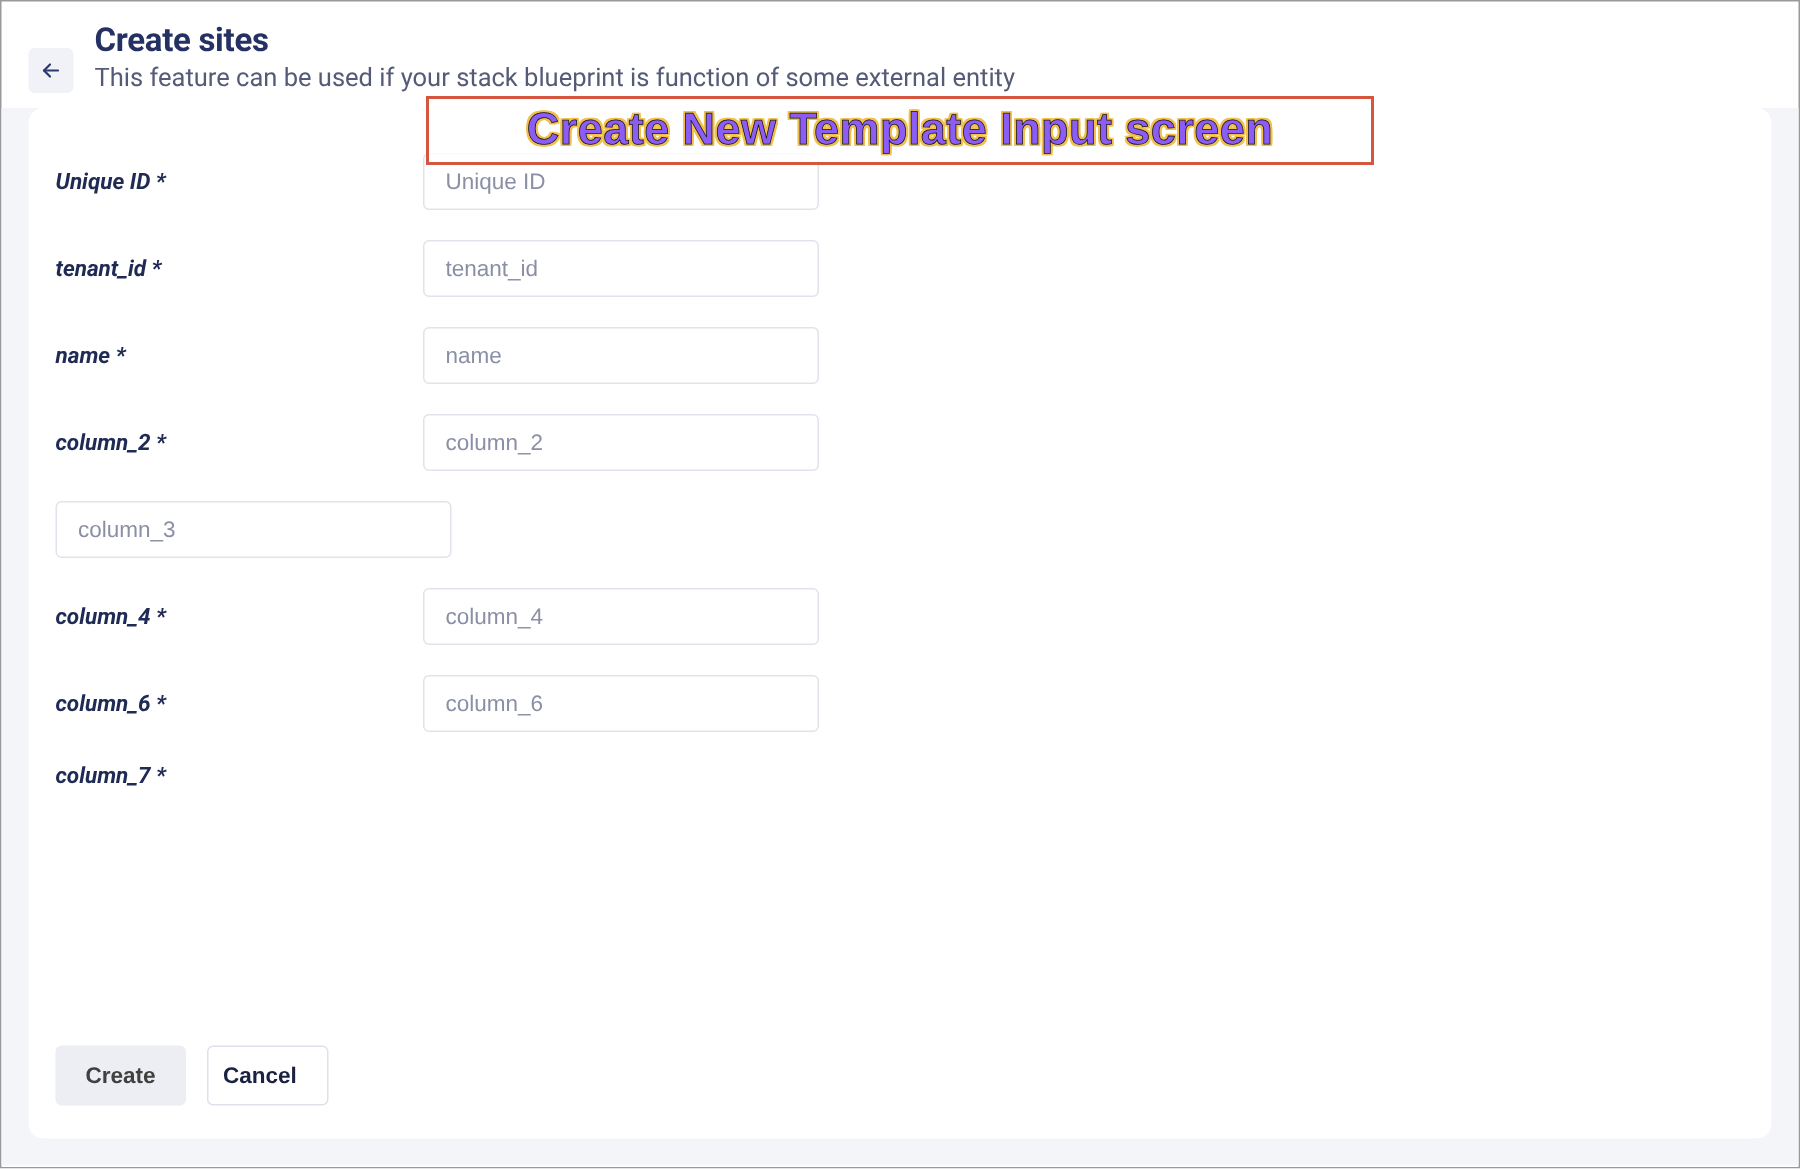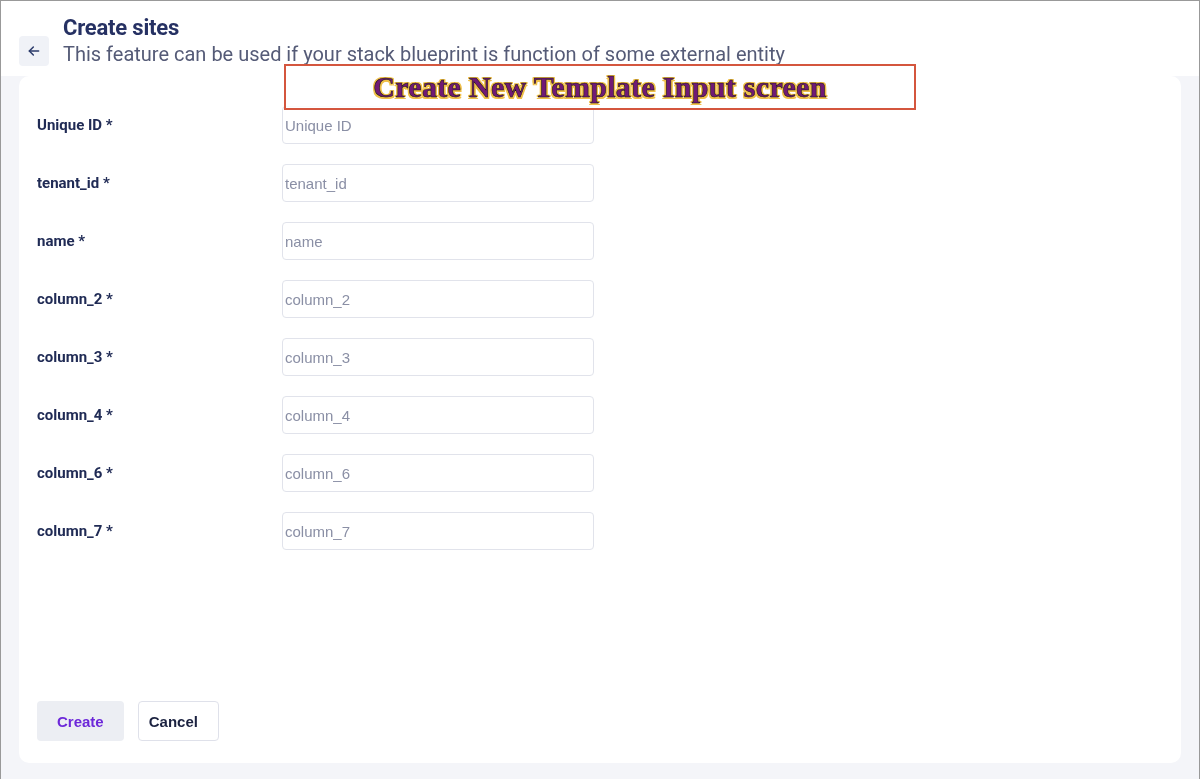--- a/index.html
+++ b/index.html
@@ -35,21 +35,21 @@
     margin-top: 4px;
   }
   .back-btn svg { width: 16px; height: 16px; stroke: #2a3a6a; }
   .header-text h1 {
     font-size: 22px;
     font-weight: 700;
     color: #263163;
     letter-spacing: -0.2px;
   }
   .header-text p {
-    font-size: 20px;
+    font-size: 17px;
     color: #555b77;
     margin-top: 2px;
   }
   .gray-area {
     background: #f4f5f9;
     padding: 0 18px 18px 18px;
     height: calc(100% - 72px);
   }
   .card {
     background: #fff;
@@ -63,27 +63,28 @@
   .form-row {
     display: flex;
     align-items: center;
     margin-bottom: 20px;
   }
   .form-label {
     width: 245px;
     font-size: 15px;
     font-weight: 700;
     color: #202b55;
+    font-style: italic;
   }
   .form-input {
-    width: 312px;
+    width: 264px;
     height: 38px;
     border: 1px solid #e1e3eb;
     border-radius: 4px;
-    padding: 0 2px;
+    padding: 0 14px;
     font-size: 15px;
     color: #333;
     background: #fff;
   }
   .form-input::placeholder { color: #8a8fa5; }
   .form-actions {
     display: flex;
     gap: 14px;
     margin-top: 20px;
   }
@@ -91,21 +92,21 @@
     height: 40px;
     padding: 0 20px;
     border-radius: 4px;
     border: none;
     font-size: 15px;
     font-weight: 700;
     cursor: pointer;
   }
   .btn-create {
     background: #eceef3;
-    color: #6d28d9;
+    color: #404040;
     cursor: not-allowed;
   }
   .btn-cancel {
     background: #fff;
     color: #1b2240;
     border: 1px solid #dfe1ea;
     padding-left: 10px;
   }
   .overlay-label {
     position: absolute;
@@ -115,22 +116,22 @@
     height: 46px;
     border: 2px solid #d4563e;
     background: rgba(255,255,255,0.85);
     display: flex;
     align-items: center;
     justify-content: center;
   }
   .overlay-text {
     font-size: 30px;
     font-weight: 900;
-    font-family: Liberation Serif, serif;
-    color: #701a75;
+    font-family: Liberation Sans, sans-serif;
+    color: #8b5cf6;
     -webkit-text-stroke: 0.5px #111;
     text-shadow:
       -1.5px -1.5px 0 #f0c04a,
        1.5px -1.5px 0 #f0c04a,
       -1.5px  1.5px 0 #f0c04a,
        1.5px  1.5px 0 #f0c04a,
       -1.5px  0     0 #f0c04a,
        1.5px  0     0 #f0c04a,
        0     -1.5px 0 #f0c04a,
        0      1.5px 0 #f0c04a;
@@ -175,38 +176,36 @@
           <input class="form-input" type="text" placeholder="name" style="">
         </div>
 
 
         <div class="form-row">
           <label class="form-label">column_2 *</label>
           <input class="form-input" type="text" placeholder="column_2" style="">
         </div>
 
         <div class="form-row">
-          <label class="form-label">column_3 *</label>
           <input class="form-input" type="text" placeholder="column_3" style="">
         </div>
 
         <div class="form-row">
           <label class="form-label">column_4 *</label>
           <input class="form-input" type="text" placeholder="column_4" style="">
         </div>
 
 
         <div class="form-row">
           <label class="form-label">column_6 *</label>
           <input class="form-input" type="text" placeholder="column_6" style="">
         </div>
 
         <div class="form-row">
           <label class="form-label">column_7 *</label>
-          <input class="form-input" type="text" placeholder="column_7" style="">
         </div>
 
       </div>
 
       <div class="form-actions">
         <button class="btn btn-create" disabled="">Create</button>
         <button class="btn btn-cancel">Cancel</button>
       </div>
 
     </div>

